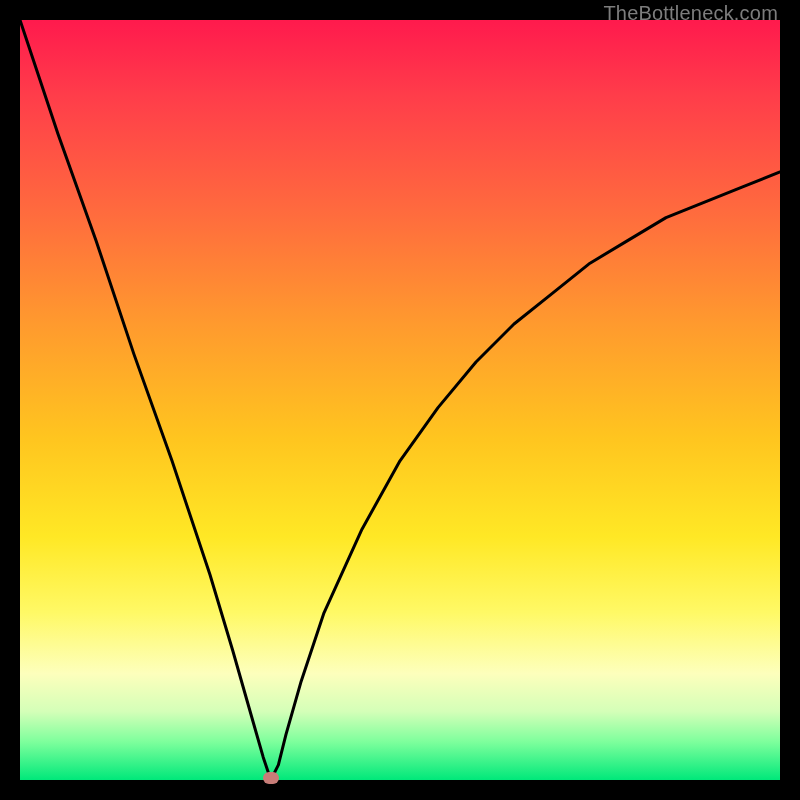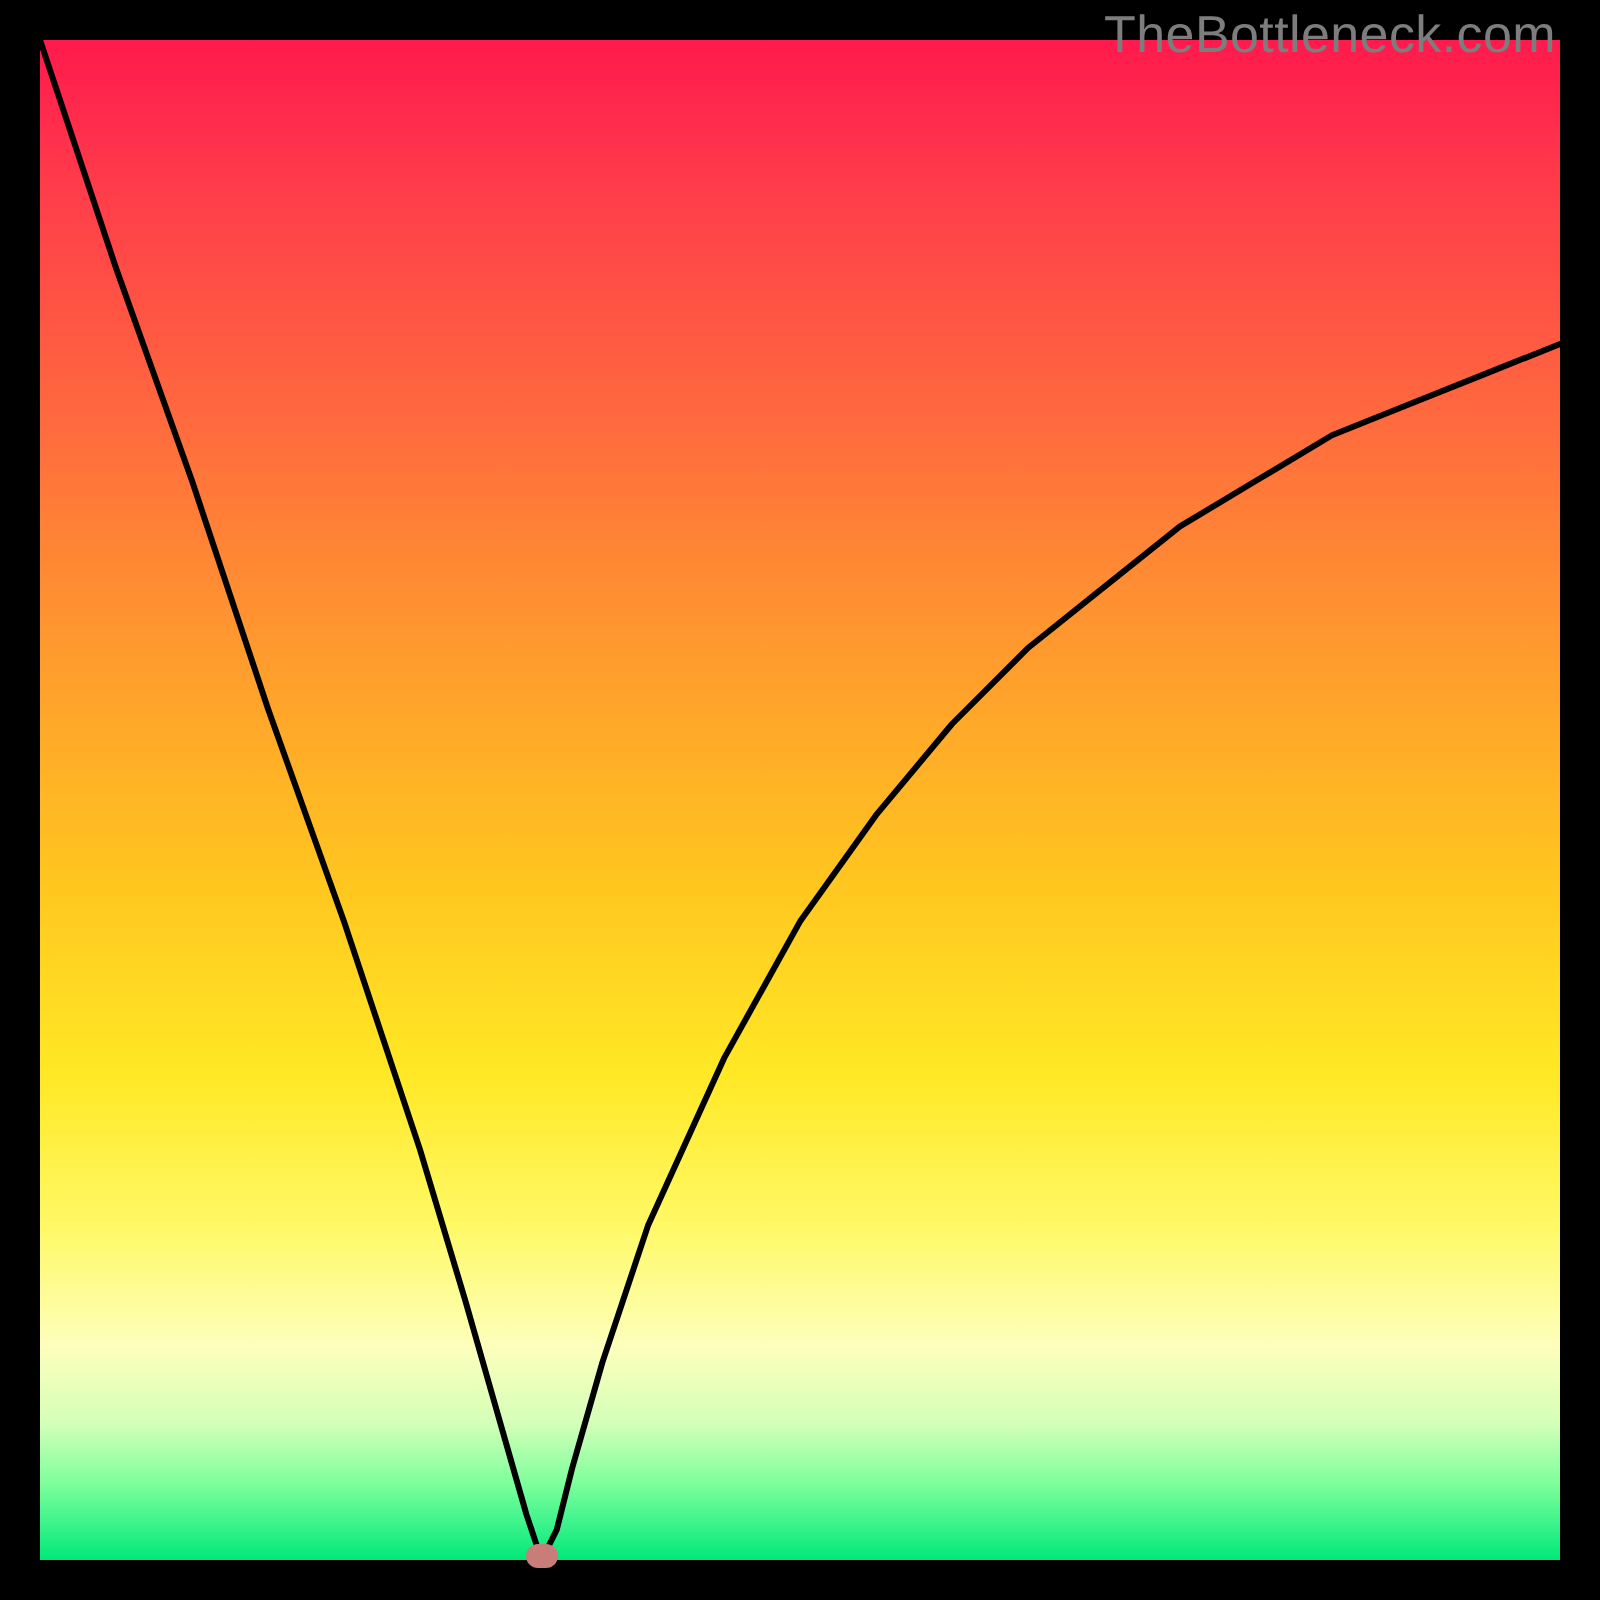--- a/index.html
+++ b/index.html
@@ -39,21 +39,21 @@
       #d4ffb8 91%,
       #7dff9c 95%,
       #00e87a 100%
     );
   }
   .watermark {
     position: absolute;
     top: 2px;
     right: 22px;
     color: #7d7d7d;
-    font-size: 26px;
+    font-size: 20px;
     font-weight: 500;
     letter-spacing: 0.2px;
     z-index: 5;
   }
   svg.curve {
     position: absolute;
     left: 0;
     top: 0;
     width: 760px;
     height: 760px;

